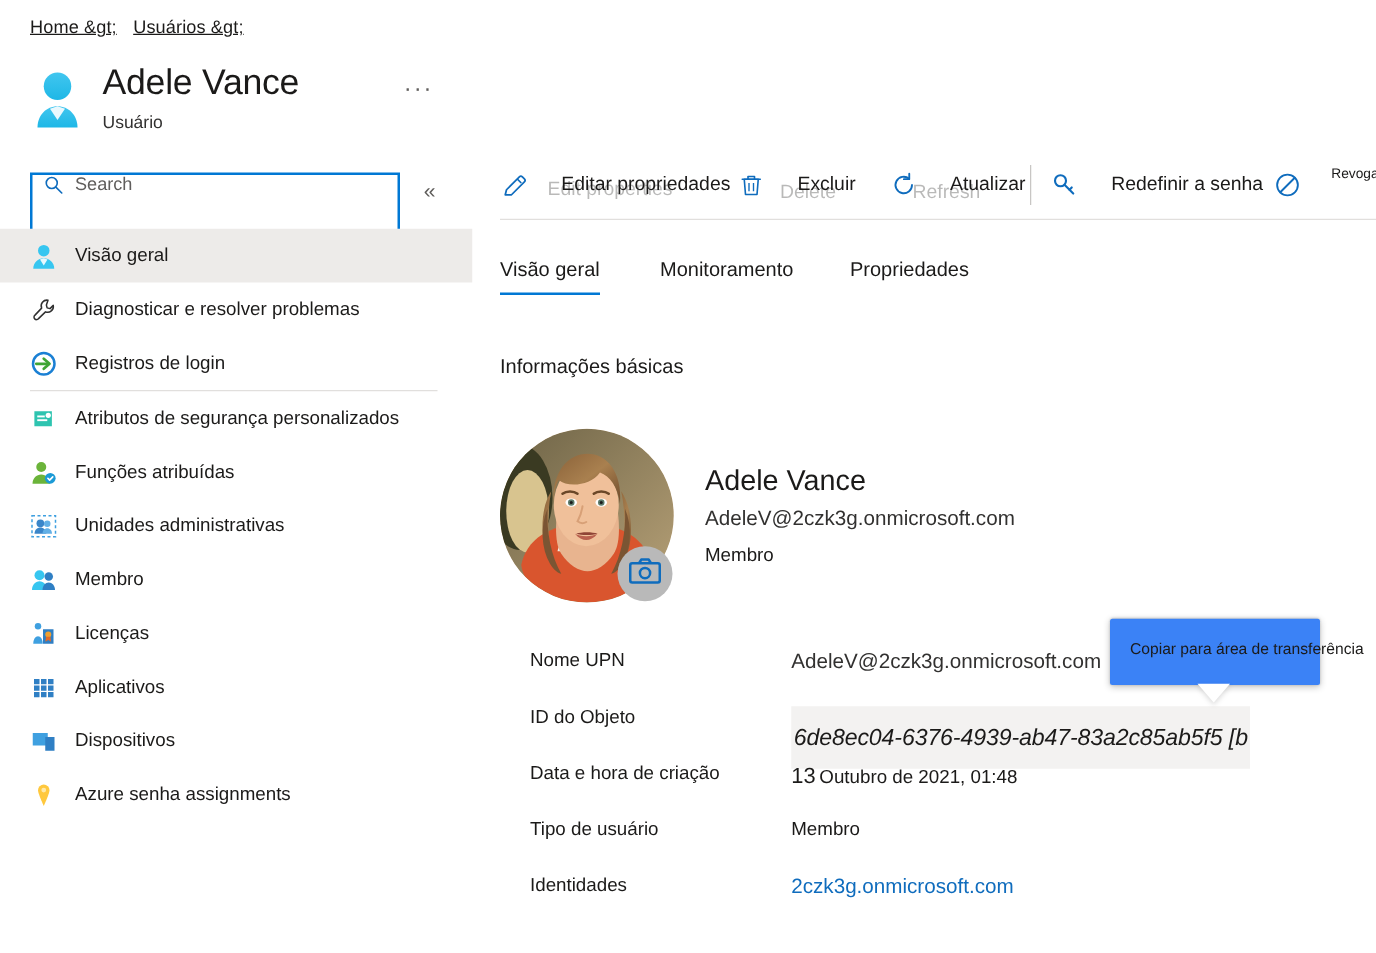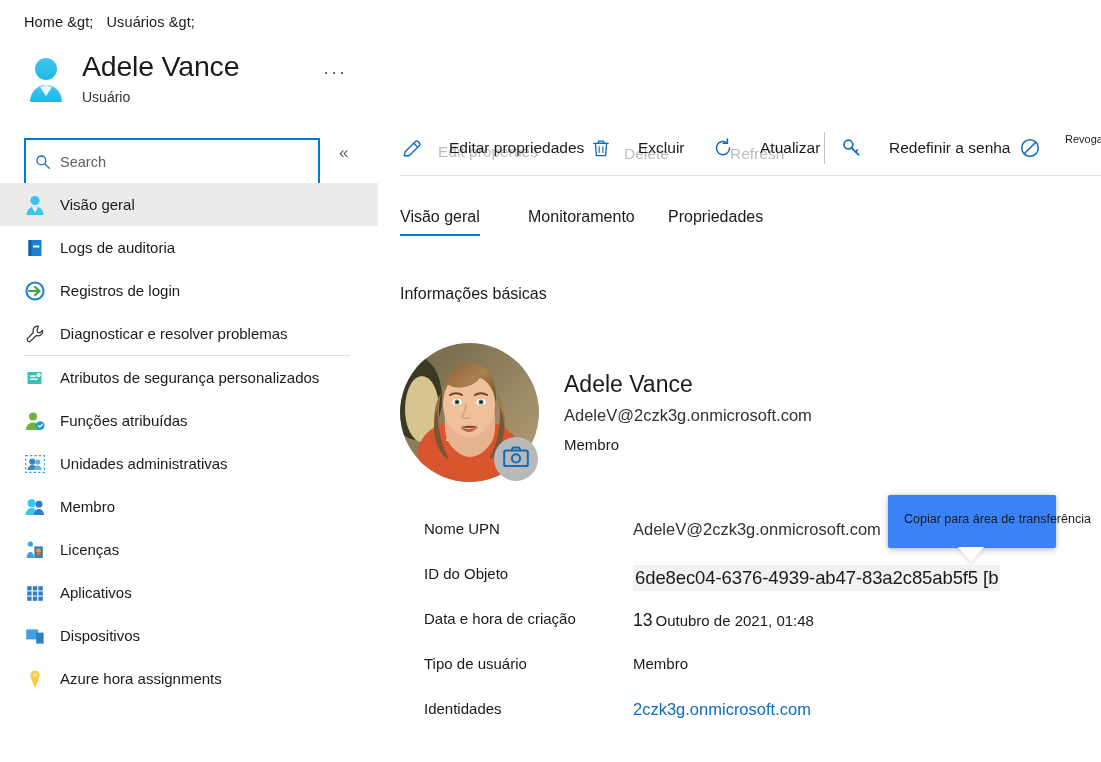--- a/index.html
+++ b/index.html
@@ -20,21 +20,21 @@
   
   .breadcrumb {
     position: absolute;
     left: 24px;
     top: 14px;
     font-size: 14.5px;
     color: #1b1a19;
     letter-spacing: 0.1px;
     white-space: nowrap;
   }
-  .breadcrumb .crumb { margin-right: 9px; }
+  .breadcrumb .crumb { margin-right: 9px; text-decoration: underline; }
 
   
   .left-panel {
     position: absolute;
     left: 0;
     top: 40px;
     width: 378px;
     height: 722px;
     background: #ffffff;
   }
@@ -91,21 +91,21 @@
   .search-box {
     position: absolute;
     left: 0;
     top: 0;
     width: 296px;
     height: 48px;
     border: 2px solid #0078d4;
     background: #ffffff;
     box-sizing: border-box;
     display: flex;
-    align-items: center;
+    align-items: flex-start;
     padding-left: 9px;
   }
   .search-box .sicon {
     width: 16px;
     height: 16px;
     margin-right: 9px;
     flex: 0 0 auto;
     display: block;
   }
   .search-box input {
@@ -367,22 +367,23 @@
     left: 209px;
     top: 0;
     font-size: 16px;
     color: #1b1a19;
     white-space: nowrap;
   }
   .pval.seg { font-size: 16.5px; color: #323130; }
   .pval.mono-hl {
     font-size: 18.5px;
     background: #f3f2f1;
-    padding: 2px 2px;
+    padding: 14px 2px;
     letter-spacing: -0.1px;
+    font-style: italic;
   }
   .pval.small { font-size: 15px; }
   .pval.link { color: #0f6cbd; cursor: pointer; font-size: 16.5px; text-align: center; }
   .date-num { font-size: 17.5px; }
   .date-rest { font-size: 15px; margin-left: 3px; }
 
   
   .tooltip {
     position: absolute;
     left: 888px;
@@ -462,49 +463,39 @@
       <span class="nicon">
         <svg viewBox="0 0 22 22" width="22" height="22">
           <circle cx="11" cy="6.5" r="4.6" fill="#37c6f0"></circle>
           <path d="M2.6 21c0-5 3.8-8.4 8.4-8.4s8.4 3.4 8.4 8.4z" fill="#37c6f0"></path>
           <path d="M11 12.6 L8 13.6 L11 18.4 L14 13.6 Z" fill="#e8f8fe"></path>
         </svg>
       </span>
       <span class="nlabel">Visão geral</span>
     </div>
 
-    <div class="nav-item">
-      <span class="nicon">
-        <svg viewBox="0 0 22 22" width="22" height="22">
-          <rect x="4.5" y="3" width="13" height="16" fill="#1b80d4"></rect>
-          <rect x="4.5" y="3" width="3" height="16" fill="#0f5fa8"></rect>
-          <rect x="9" y="8.5" width="6.5" height="2" fill="#ffffff"></rect>
-        </svg>
-      </span>
-      <span class="nlabel">Logs de auditoria</span>
+
+    <div class="nav-item">
+      <span class="nicon">
+        <svg viewBox="0 0 22 22" width="22" height="22">
+          <path d="M14.4 3.2a4.6 4.6 0 0 0-5.1 6.3L4 15.1a2 2 0 1 0 2.8 2.8l5.6-5.4a4.6 4.6 0 0 0 6.2-5.2l-2.6 2.6-2.3-.6-.6-2.3z" fill="none" stroke="#303030" stroke-width="1.2" stroke-linejoin="round"></path>
+        </svg>
+      </span>
+      <span class="nlabel">Diagnosticar e resolver problemas</span>
     </div>
 
     <div class="nav-item">
       <span class="nicon">
         <svg viewBox="0 0 22 22" width="22" height="22">
           <circle cx="11" cy="11" r="8.6" fill="none" stroke="#1b80d4" stroke-width="2"></circle>
           <path d="M5 11 h9" stroke="#3fa535" stroke-width="2.2" stroke-linecap="round"></path>
           <path d="M11 7 l4.6 4 l-4.6 4" fill="none" stroke="#3fa535" stroke-width="2.2" stroke-linecap="round" stroke-linejoin="round"></path>
         </svg>
       </span>
       <span class="nlabel">Registros de login</span>
-    </div>
-
-    <div class="nav-item">
-      <span class="nicon">
-        <svg viewBox="0 0 22 22" width="22" height="22">
-          <path d="M14.4 3.2a4.6 4.6 0 0 0-5.1 6.3L4 15.1a2 2 0 1 0 2.8 2.8l5.6-5.4a4.6 4.6 0 0 0 6.2-5.2l-2.6 2.6-2.3-.6-.6-2.3z" fill="none" stroke="#303030" stroke-width="1.2" stroke-linejoin="round"></path>
-        </svg>
-      </span>
-      <span class="nlabel">Diagnosticar e resolver problemas</span>
     </div>
 
     <div class="nav-rule"></div>
 
     <div class="nav-item">
       <span class="nicon">
         <svg viewBox="0 0 22 22" width="22" height="22">
           <rect x="3.5" y="5" width="14" height="12" fill="#2ec4b0"></rect>
           <rect x="5.8" y="8.4" width="6" height="1.5" fill="#ffffff"></rect>
           <rect x="5.8" y="11.4" width="8" height="1.5" fill="#ffffff"></rect>
@@ -593,21 +584,21 @@
       <span class="nlabel">Dispositivos</span>
     </div>
 
     <div class="nav-item">
       <span class="nicon">
         <svg viewBox="0 0 22 22" width="22" height="22">
           <path d="M11 2.6a4.6 4.6 0 0 1 4.6 4.6c0 2.6-4.6 12.6-4.6 12.6S6.4 9.8 6.4 7.2A4.6 4.6 0 0 1 11 2.6z" fill="#ffc83d"></path>
           <circle cx="11" cy="7" r="1.9" fill="#ffe9a8"></circle>
         </svg>
       </span>
-      <span class="nlabel">Azure hora assignments</span>
+      <span class="nlabel">Azure senha assignments</span>
     </div>
 
   </div>
 </div>
 
 <div class="main">
 
   <div class="cmdbar">
 
     <div class="cmd" style="left:0px;">
@@ -667,21 +658,21 @@
       </span>
       <span class="clabel small">Revogar</span>
     </div>
 
     <div class="cmdbar-rule"></div>
   </div>
 
   <div class="tabs">
     <div class="tab active" style="left:0px;">Visão geral</div>
     <div class="tab" style="left:128px;">Monitoramento</div>
-    <div class="tab" style="left:268px;">Propriedades</div>
+    <div class="tab" style="left:280px;">Propriedades</div>
   </div>
 
   <div class="sec-title">Informações básicas</div>
 
   <div class="idcard">
     <div class="photo-wrap">
       <div class="photo">
         <svg viewBox="0 0 139 139" width="139" height="139">
           <defs>
             <clipPath id="pclip">

